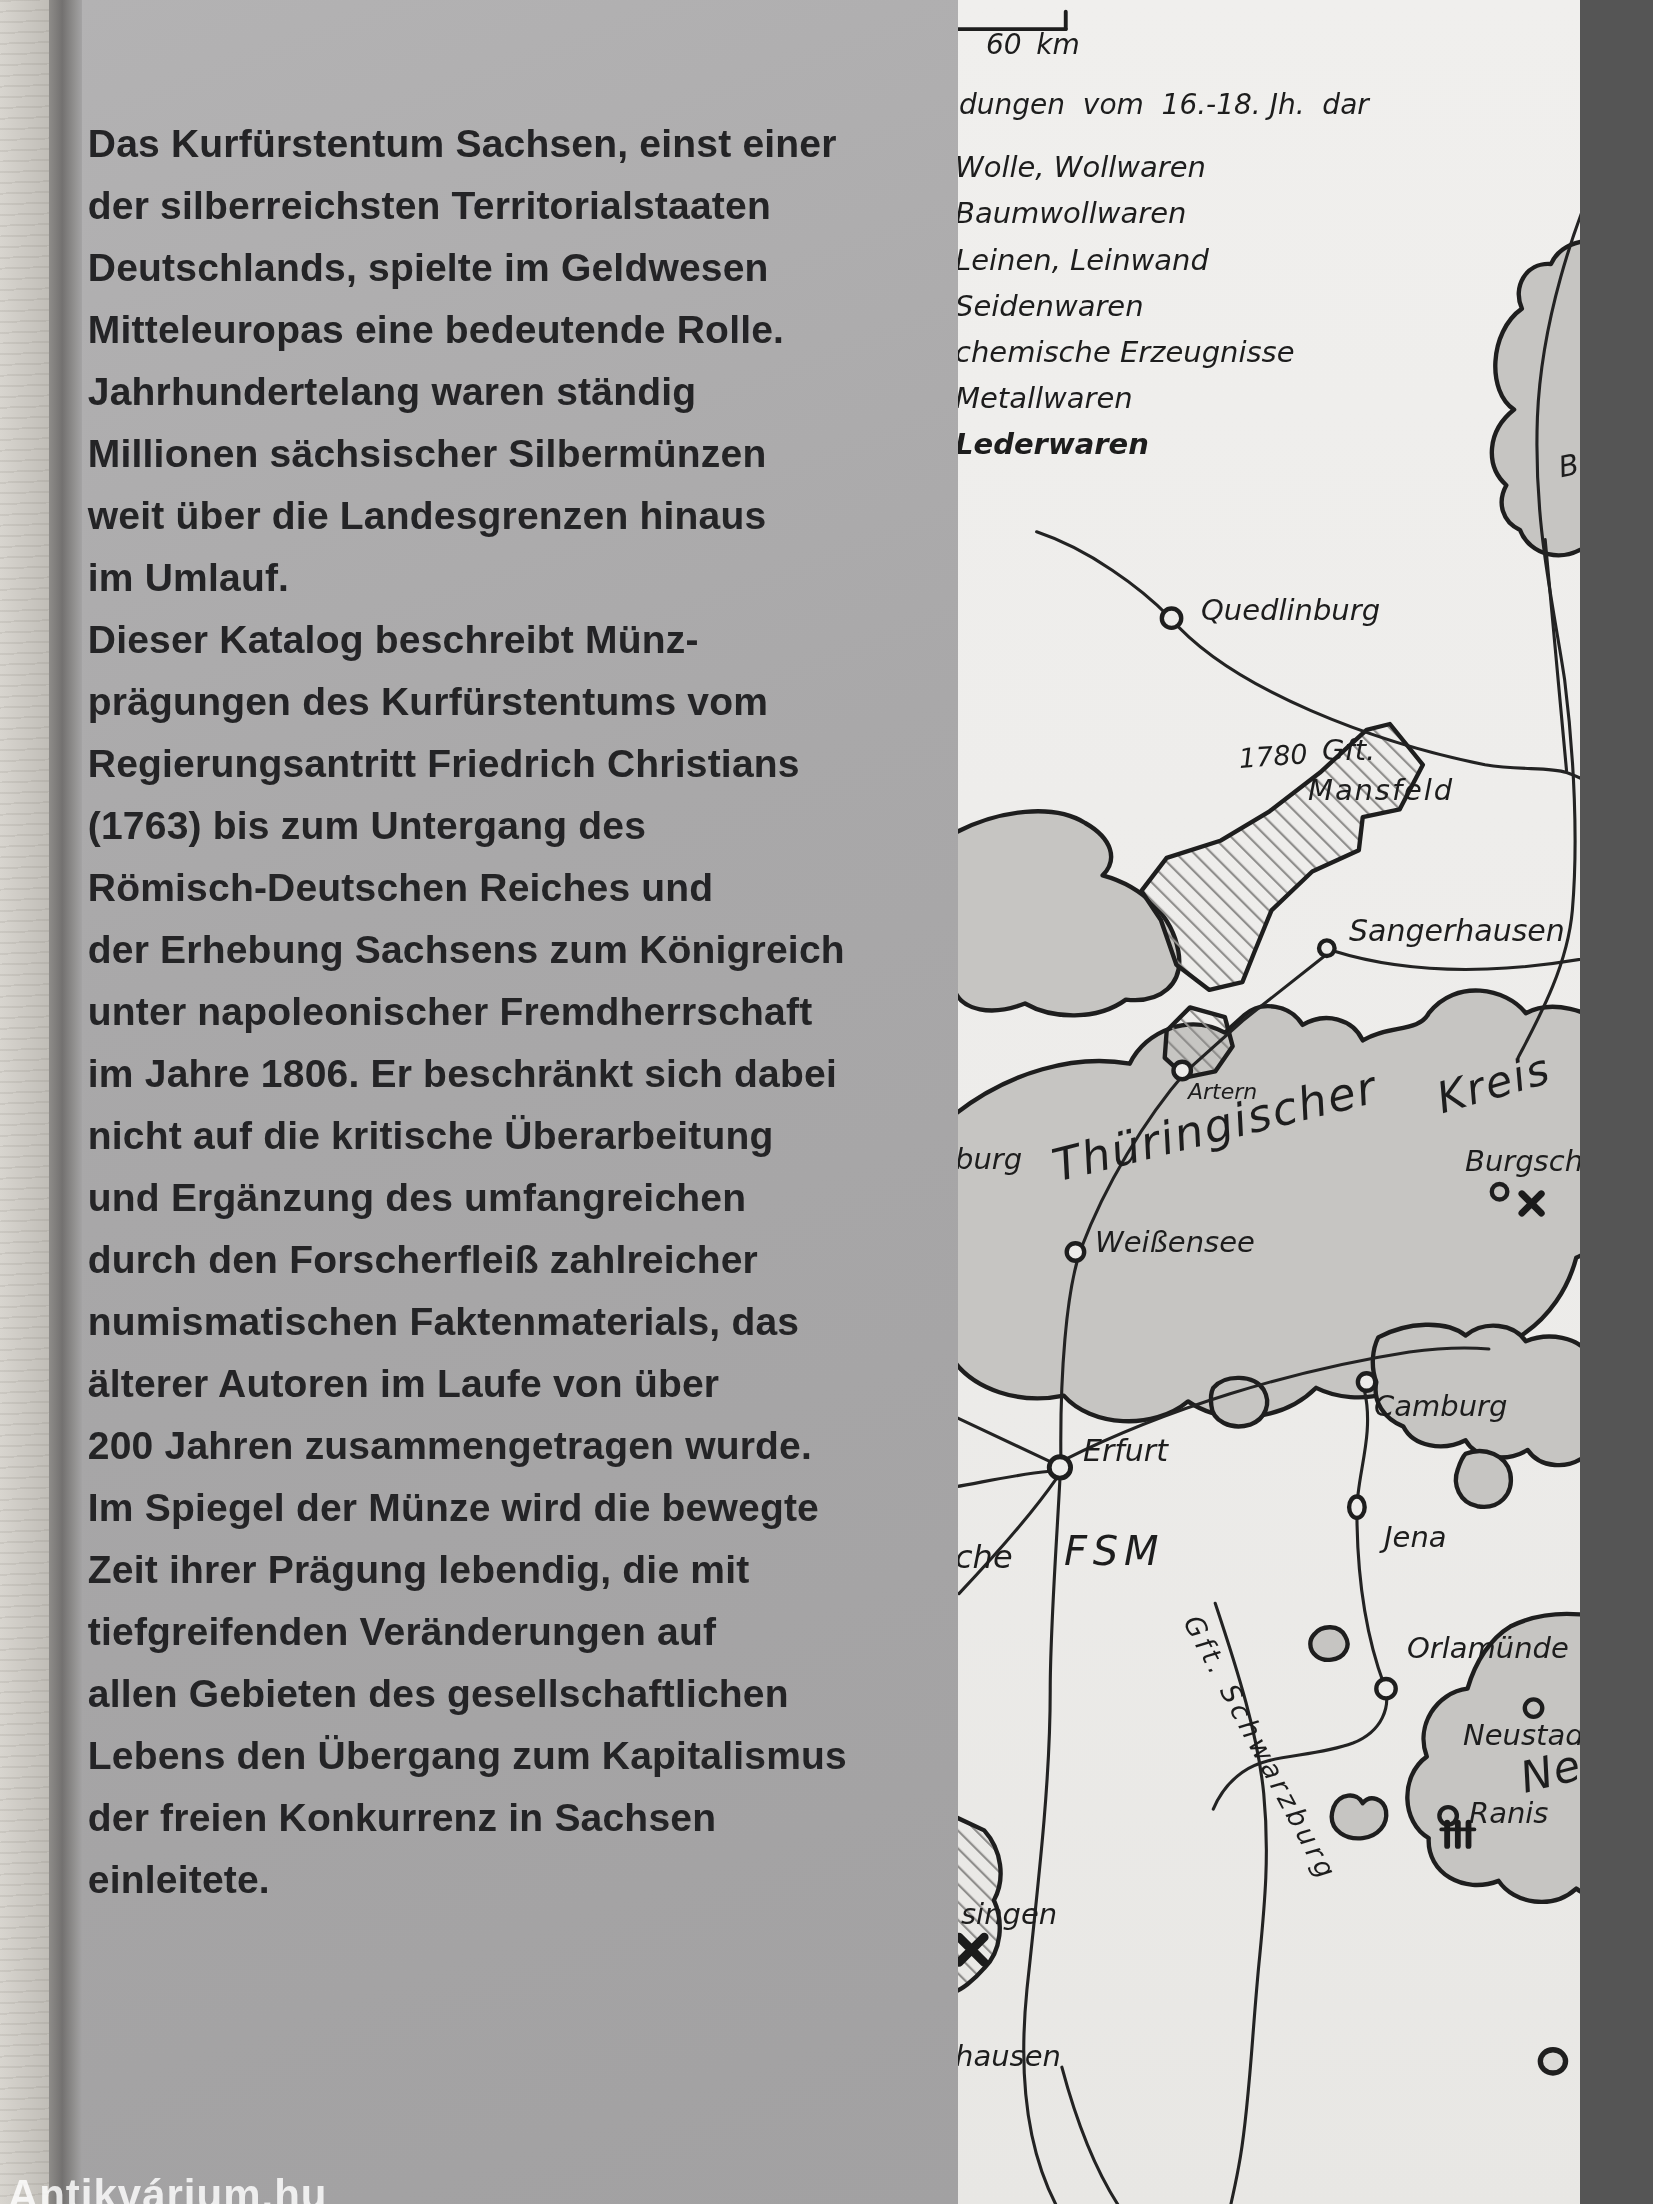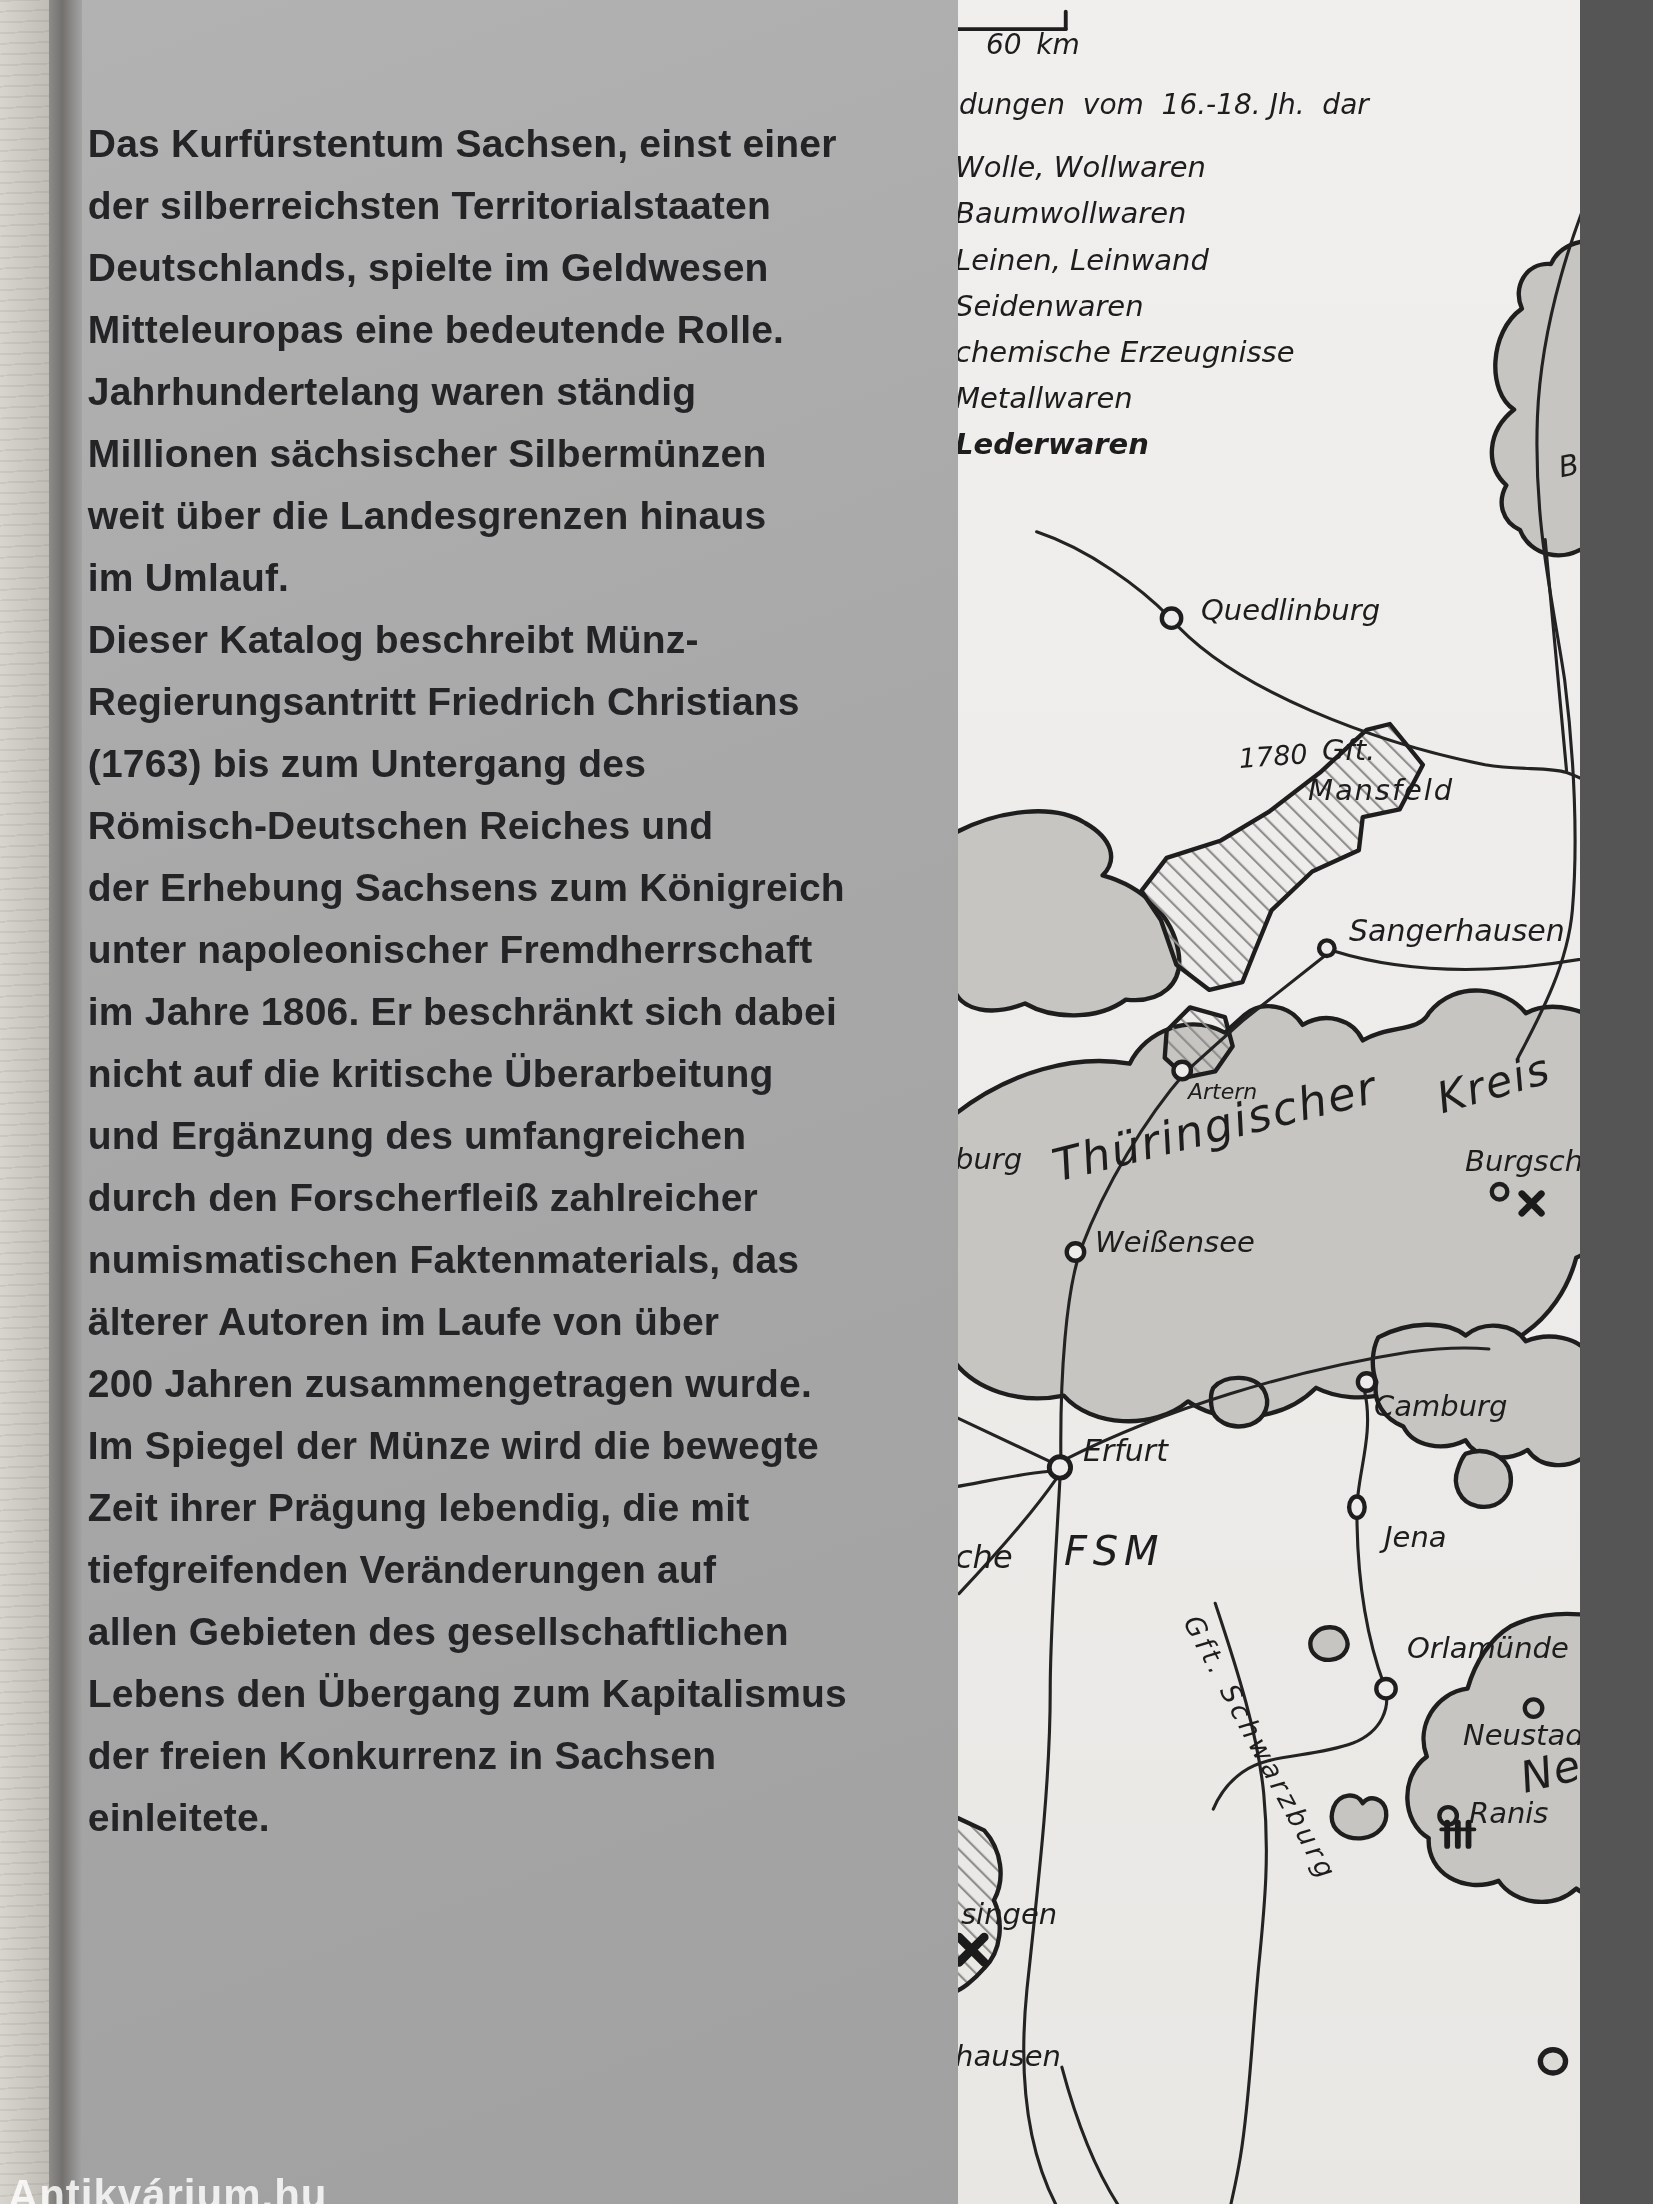--- a/index.html
+++ b/index.html
@@ -178,20 +178,21 @@
     <div id="blurb">
         <div class="bline">Das Kurfürstentum Sachsen, einst einer</div>
         <div class="bline">der silberreichsten Territorialstaaten</div>
         <div class="bline">Deutschlands, spielte im Geldwesen</div>
         <div class="bline">Mitteleuropas eine bedeutende Rolle.</div>
         <div class="bline">Jahrhundertelang waren ständig</div>
         <div class="bline">Millionen sächsischer Silbermünzen</div>
         <div class="bline">weit über die Landesgrenzen hinaus</div>
         <div class="bline">im Umlauf.</div>
         <div class="bline">Dieser Katalog beschreibt Münz-</div>
+        <div class="bline">prägungen des Kurfürstentums vom</div>
         <div class="bline">Regierungsantritt Friedrich Christians</div>
         <div class="bline">(1763) bis zum Untergang des</div>
         <div class="bline">Römisch-Deutschen Reiches und</div>
         <div class="bline">der Erhebung Sachsens zum Königreich</div>
         <div class="bline">unter napoleonischer Fremdherrschaft</div>
         <div class="bline">im Jahre 1806. Er beschränkt sich dabei</div>
         <div class="bline">nicht auf die kritische Überarbeitung</div>
         <div class="bline">und Ergänzung des umfangreichen</div>
         <div class="bline">durch den Forscherfleiß zahlreicher</div>
         <div class="bline">numismatischen Faktenmaterials, das</div>

